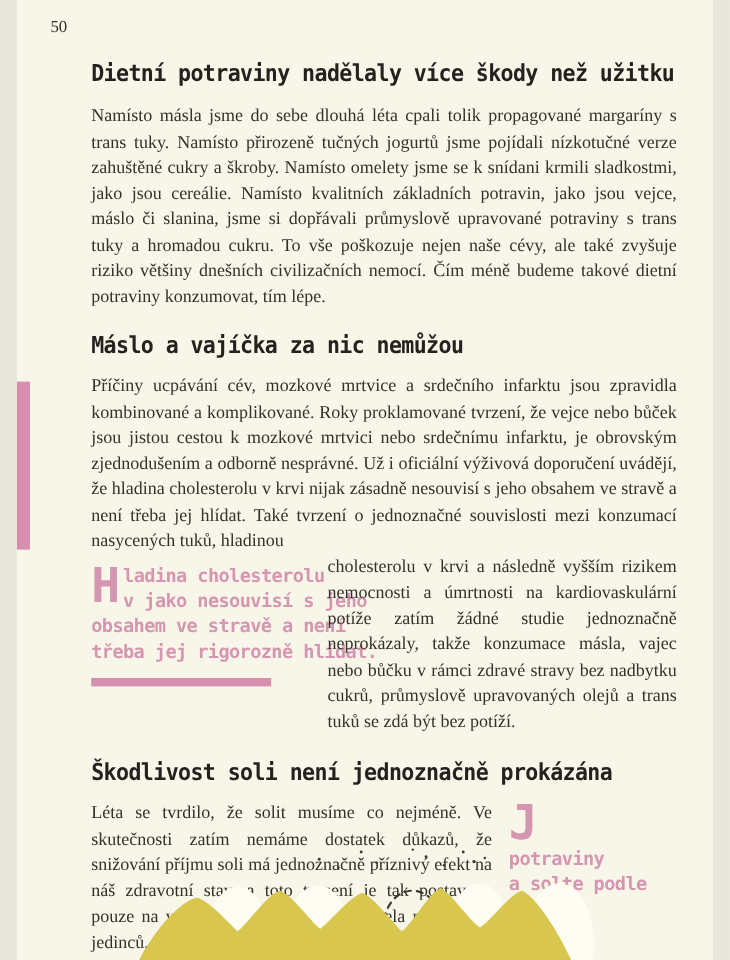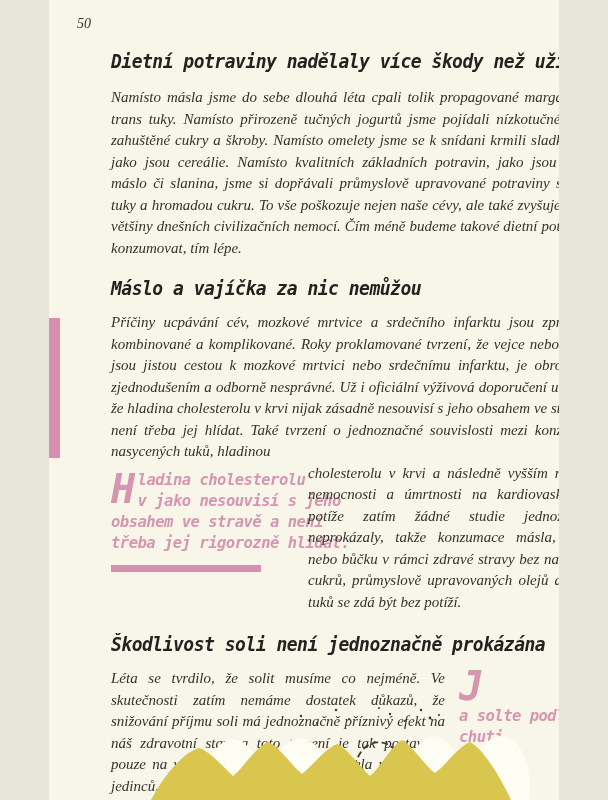--- a/index.html
+++ b/index.html
@@ -1,25 +1,24 @@
 <!DOCTYPE html>
 <html lang="cs" style="--background: #f8f6e8; --ink: #33312b; --heading: #23221e; --pink: #d596b1; --pink_bar: #d68fae; --yellow: #d8c64f; --white_shape: #fdfdf4; --arc: #3a382f;"><head>
 <meta charset="utf-8">
 <style>
   * { margin:0; padding:0; box-sizing:border-box; }
   html,body { background:#e8e6da; }
   .page {
     position:relative;
-    width:510px; height:800px;
+    width:580px; height:800px;
     margin:0 auto;
     background:var(--background, #f8f6e8);
     overflow:hidden;
     color:var(--ink, #33312b);
     font-family:"Liberation Serif", serif;
-    font-style:italic;
   }
   .page-number {
     position:absolute; left:28px; top:16px;
     font-size:14px; color:var(--ink);
   }
   .content {
     position:absolute; left:62px; top:50px; width:488px;
   }
   .heading {
     font-family:"DejaVu Sans Mono", monospace;
@@ -110,20 +109,21 @@
     </div>
 
     <div class="heading h3">Škodlivost soli není jednoznačně prokázána</div>
 
     <div class="row">
       <p class="body-text wrap-col">Léta se tvrdilo, že solit musíme co nejméně. Ve skutečnosti zatím nemáme dostatek důkazů, že snižování příjmu soli má jednoznačně příznivý efekt na náš zdravotní stav, a toto tvrzení je tak postaveno pouze na víře. Omezení soli je jistě zcela na místě u jedinců, kteří mají vysoký krevní tlak a přitom nadměrně solí. Aktuální studie však varuje před výraznějším omezováním příjmu soli u zdravých</p>
       <div class="pullquote pq-right">
         <div class="pq-head">
           <span class="dropcap">J</span>
         </div>
+        <div>potraviny</div>
         <div>a solte podle</div>
         <div>chuti.</div>
         <div class="pq-bar pq-bar-narrow"></div>
       </div>
     </div>
 
   </div>
 
   <svg class="decoration" viewBox="0 0 608 100" aria-hidden="true">
 

